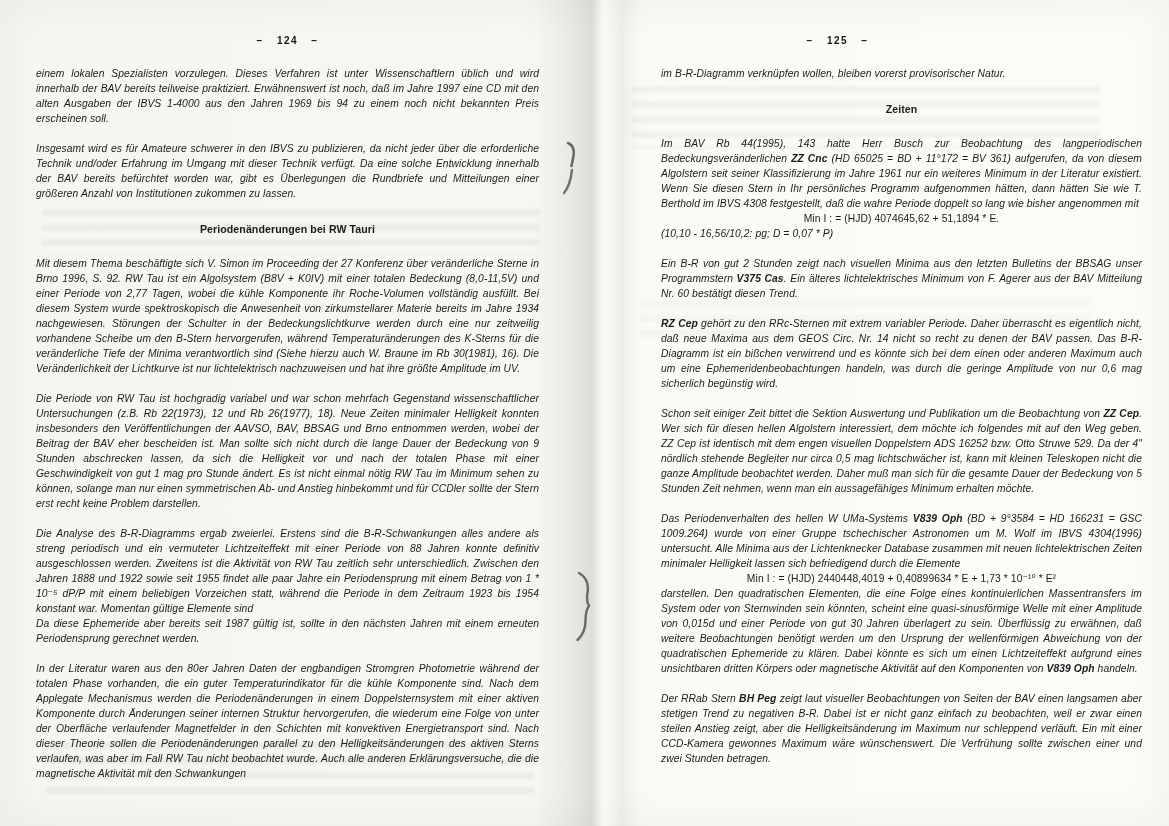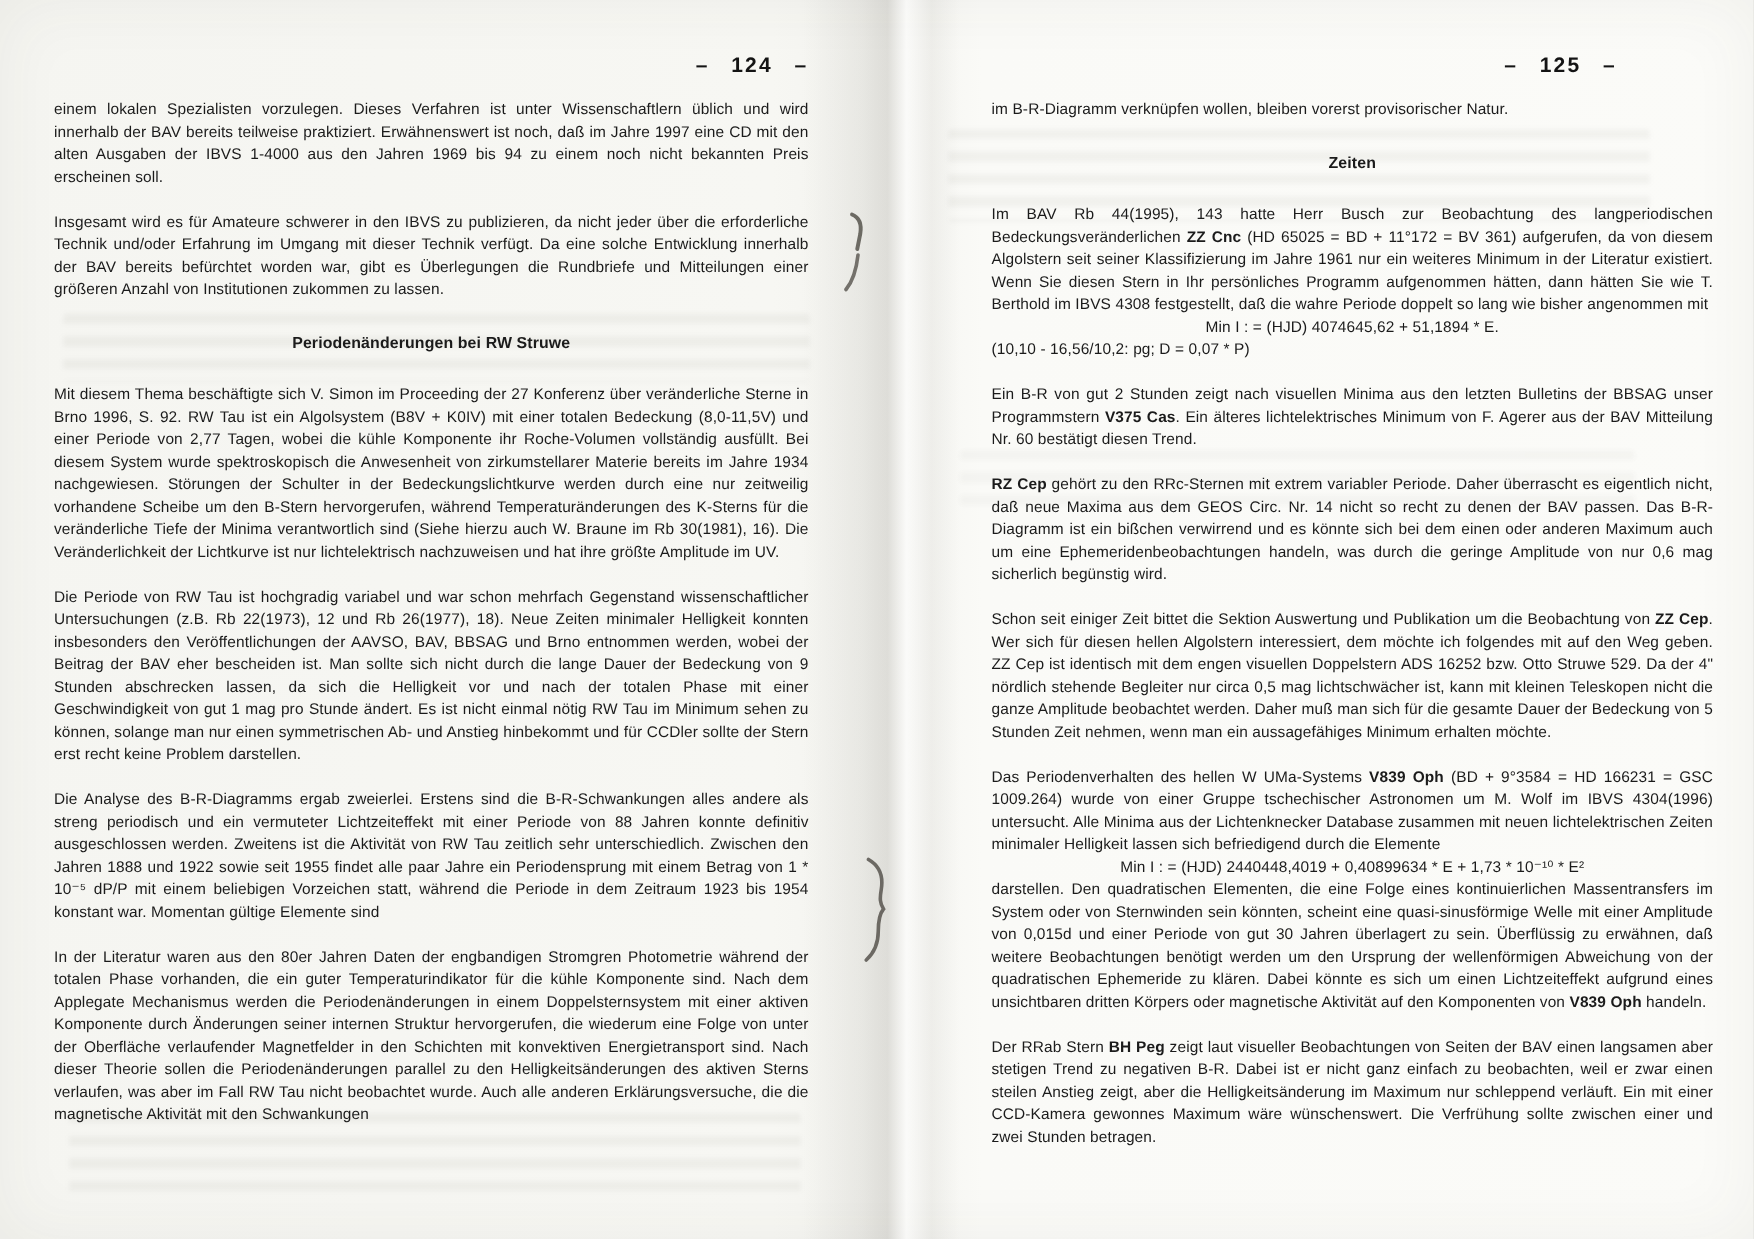--- a/index.html
+++ b/index.html
@@ -36,34 +36,34 @@
     border-radius:3px;
   }
   .g1{left:42px;top:209px;width:498px;height:46px;}
   .g2{left:632px;top:86px;width:468px;height:62px;}
   .g3{left:46px;top:742px;width:488px;height:54px;}
   .g4{left:640px;top:300px;width:450px;height:40px;opacity:.7;}
   .staple{position:absolute;}
   .staple.top{left:561px;top:141px;}
   .staple.bottom{left:576px;top:571px;}
   .page-number{
-    position:absolute;top:35px;text-align:right;
-    font-weight:bold;font-size:14px;letter-spacing:1.5px;word-spacing:9px;
+    position:absolute;top:35px;text-align:center;
+    font-weight:bold;font-size:10px;letter-spacing:1.5px;word-spacing:9px;
     color:#141414;
   }
   .num-left{left:36px;width:503px;}
   .num-right{left:597px;width:481px;}
   .page-col{
     position:absolute;top:66px;
     font-size:10.3px;line-height:15px;
     letter-spacing:0.08px;
   }
   .col-left{left:36px;width:503px;}
   .col-right{left:661px;width:481px;}
-  .para{margin:15px 0 0;text-align:justify;text-justify:inter-word;}
+  .para{margin:15px 0 0;text-align:justify;text-justify:inter-word;font-style:italic;}
   .para.cont{margin-top:0;}
   .blocks > :first-child{margin-top:0;}
   .heading{margin:21px 0 19px;text-align:center;font-weight:bold;font-size:10.6px;}
   .formula{margin:0;text-align:center;}
   .b{font-weight:bold;}
 </style>
 </head>
 <body>
 
 <div class="sheet">
@@ -84,24 +84,25 @@
     <path d="M3,2 C10,6 13,13 11.5,22 C10.5,28 10.5,31 13,35 C10.5,38 9.5,43 9.5,50 C9.5,58 7,64 1.5,69" fill="none" stroke="#57544d" stroke-width="2.4" stroke-linecap="round" opacity="0.85"></path>
   </svg>
 
   <div class="page-number num-left">– 124 –</div>
 
   <div class="page-number num-right">– 125 –</div>
 
   <div class="page-col col-left blocks">
       <p class="para"><span>einem lokalen Spezialisten vorzulegen. Dieses Verfahren ist unter Wissenschaftlern üblich und wird innerhalb der BAV bereits teilweise praktiziert. Erwähnenswert ist noch, daß im Jahre 1997 eine CD mit den alten Ausgaben der IBVS 1-4000 aus den Jahren 1969 bis 94 zu einem noch nicht bekannten Preis erscheinen soll.</span></p>
       <p class="para"><span>Insgesamt wird es für Amateure schwerer in den IBVS zu publizieren, da nicht jeder über die erforderliche Technik und/oder Erfahrung im Umgang mit dieser Technik verfügt. Da eine solche Entwicklung innerhalb der BAV bereits befürchtet worden war, gibt es Überlegungen die Rundbriefe und Mitteilungen einer größeren Anzahl von Institutionen zukommen zu lassen.</span></p>
-      <div class="heading">Periodenänderungen bei RW Struwe</div>
+      <div class="heading">Periodenänderungen bei RW Tauri</div>
       <p class="para"><span>Mit diesem Thema beschäftigte sich V. Simon im Proceeding der 27 Konferenz über veränderliche Sterne in Brno 1996, S. 92. RW Tau ist ein Algolsystem (B8V + K0IV) mit einer totalen Bedeckung (8,0-11,5V) und einer Periode von 2,77 Tagen, wobei die kühle Komponente ihr Roche-Volumen vollständig ausfüllt. Bei diesem System wurde spektroskopisch die Anwesenheit von zirkumstellarer Materie bereits im Jahre 1934 nachgewiesen. Störungen der Schulter in der Bedeckungslichtkurve werden durch eine nur zeitweilig vorhandene Scheibe um den B-Stern hervorgerufen, während Temperaturänderungen des K-Sterns für die veränderliche Tiefe der Minima verantwortlich sind (Siehe hierzu auch W. Braune im Rb 30(1981), 16). Die Veränderlichkeit der Lichtkurve ist nur lichtelektrisch nachzuweisen und hat ihre größte Amplitude im UV.</span></p>
       <p class="para"><span>Die Periode von RW Tau ist hochgradig variabel und war schon mehrfach Gegenstand wissenschaftlicher Untersuchungen (z.B. Rb 22(1973), 12 und Rb 26(1977), 18). Neue Zeiten minimaler Helligkeit konnten insbesonders den Veröffentlichungen der AAVSO, BAV, BBSAG und Brno entnommen werden, wobei der Beitrag der BAV eher bescheiden ist. Man sollte sich nicht durch die lange Dauer der Bedeckung von 9 Stunden abschrecken lassen, da sich die Helligkeit vor und nach der totalen Phase mit einer Geschwindigkeit von gut 1 mag pro Stunde ändert. Es ist nicht einmal nötig RW Tau im Minimum sehen zu können, solange man nur einen symmetrischen Ab- und Anstieg hinbekommt und für CCDler sollte der Stern erst recht keine Problem darstellen.</span></p>
       <p class="para"><span>Die Analyse des B-R-Diagramms ergab zweierlei. Erstens sind die B-R-Schwankungen alles andere als streng periodisch und ein vermuteter Lichtzeiteffekt mit einer Periode von 88 Jahren konnte definitiv ausgeschlossen werden. Zweitens ist die Aktivität von RW Tau zeitlich sehr unterschiedlich. Zwischen den Jahren 1888 und 1922 sowie seit 1955 findet alle paar Jahre ein Periodensprung mit einem Betrag von 1 * 10⁻⁵ dP/P mit einem beliebigen Vorzeichen statt, während die Periode in dem Zeitraum 1923 bis 1954 konstant war. Momentan gültige Elemente sind</span></p>
+      <p class="para cont"><span>Da diese Ephemeride aber bereits seit 1987 gültig ist, sollte in den nächsten Jahren mit einem erneuten Periodensprung gerechnet werden.</span></p>
       <p class="para"><span>In der Literatur waren aus den 80er Jahren Daten der engbandigen Stromgren Photometrie während der totalen Phase vorhanden, die ein guter Temperaturindikator für die kühle Komponente sind. Nach dem Applegate Mechanismus werden die Periodenänderungen in einem Doppelsternsystem mit einer aktiven Komponente durch Änderungen seiner internen Struktur hervorgerufen, die wiederum eine Folge von unter der Oberfläche verlaufender Magnetfelder in den Schichten mit konvektiven Energietransport sind. Nach dieser Theorie sollen die Periodenänderungen parallel zu den Helligkeitsänderungen des aktiven Sterns verlaufen, was aber im Fall RW Tau nicht beobachtet wurde. Auch alle anderen Erklärungsversuche, die die magnetische Aktivität mit den Schwankungen</span></p>
     </div>
 
   <div class="page-col col-right blocks">
       <p class="para"><span>im B-R-Diagramm verknüpfen wollen, bleiben vorerst provisorischer Natur.</span></p>
       <div class="heading">Zeiten</div>
       <p class="para"><span>Im BAV Rb 44(1995), 143 hatte Herr Busch zur Beobachtung des langperiodischen Bedeckungsveränderlichen </span><span class="b">ZZ Cnc</span><span> (HD 65025 = BD + 11°172 = BV 361) aufgerufen, da von diesem Algolstern seit seiner Klassifizierung im Jahre 1961 nur ein weiteres Minimum in der Literatur existiert. Wenn Sie diesen Stern in Ihr persönliches Programm aufgenommen hätten, dann hätten Sie wie T. Berthold im IBVS 4308 festgestellt, daß die wahre Periode doppelt so lang wie bisher angenommen mit</span></p>
       <div class="formula">Min I : =  (HJD) 4074645,62  +  51,1894  *  E.</div>
       <p class="para cont"><span>(10,10 - 16,56/10,2: pg;  D  =  0,07  *  P)</span></p>
       <p class="para"><span>Ein B-R von gut 2 Stunden zeigt nach visuellen Minima aus den letzten Bulletins der BBSAG unser Programmstern </span><span class="b">V375 Cas</span><span>. Ein älteres lichtelektrisches Minimum von F. Agerer aus der BAV Mitteilung Nr. 60 bestätigt diesen Trend.</span></p>

